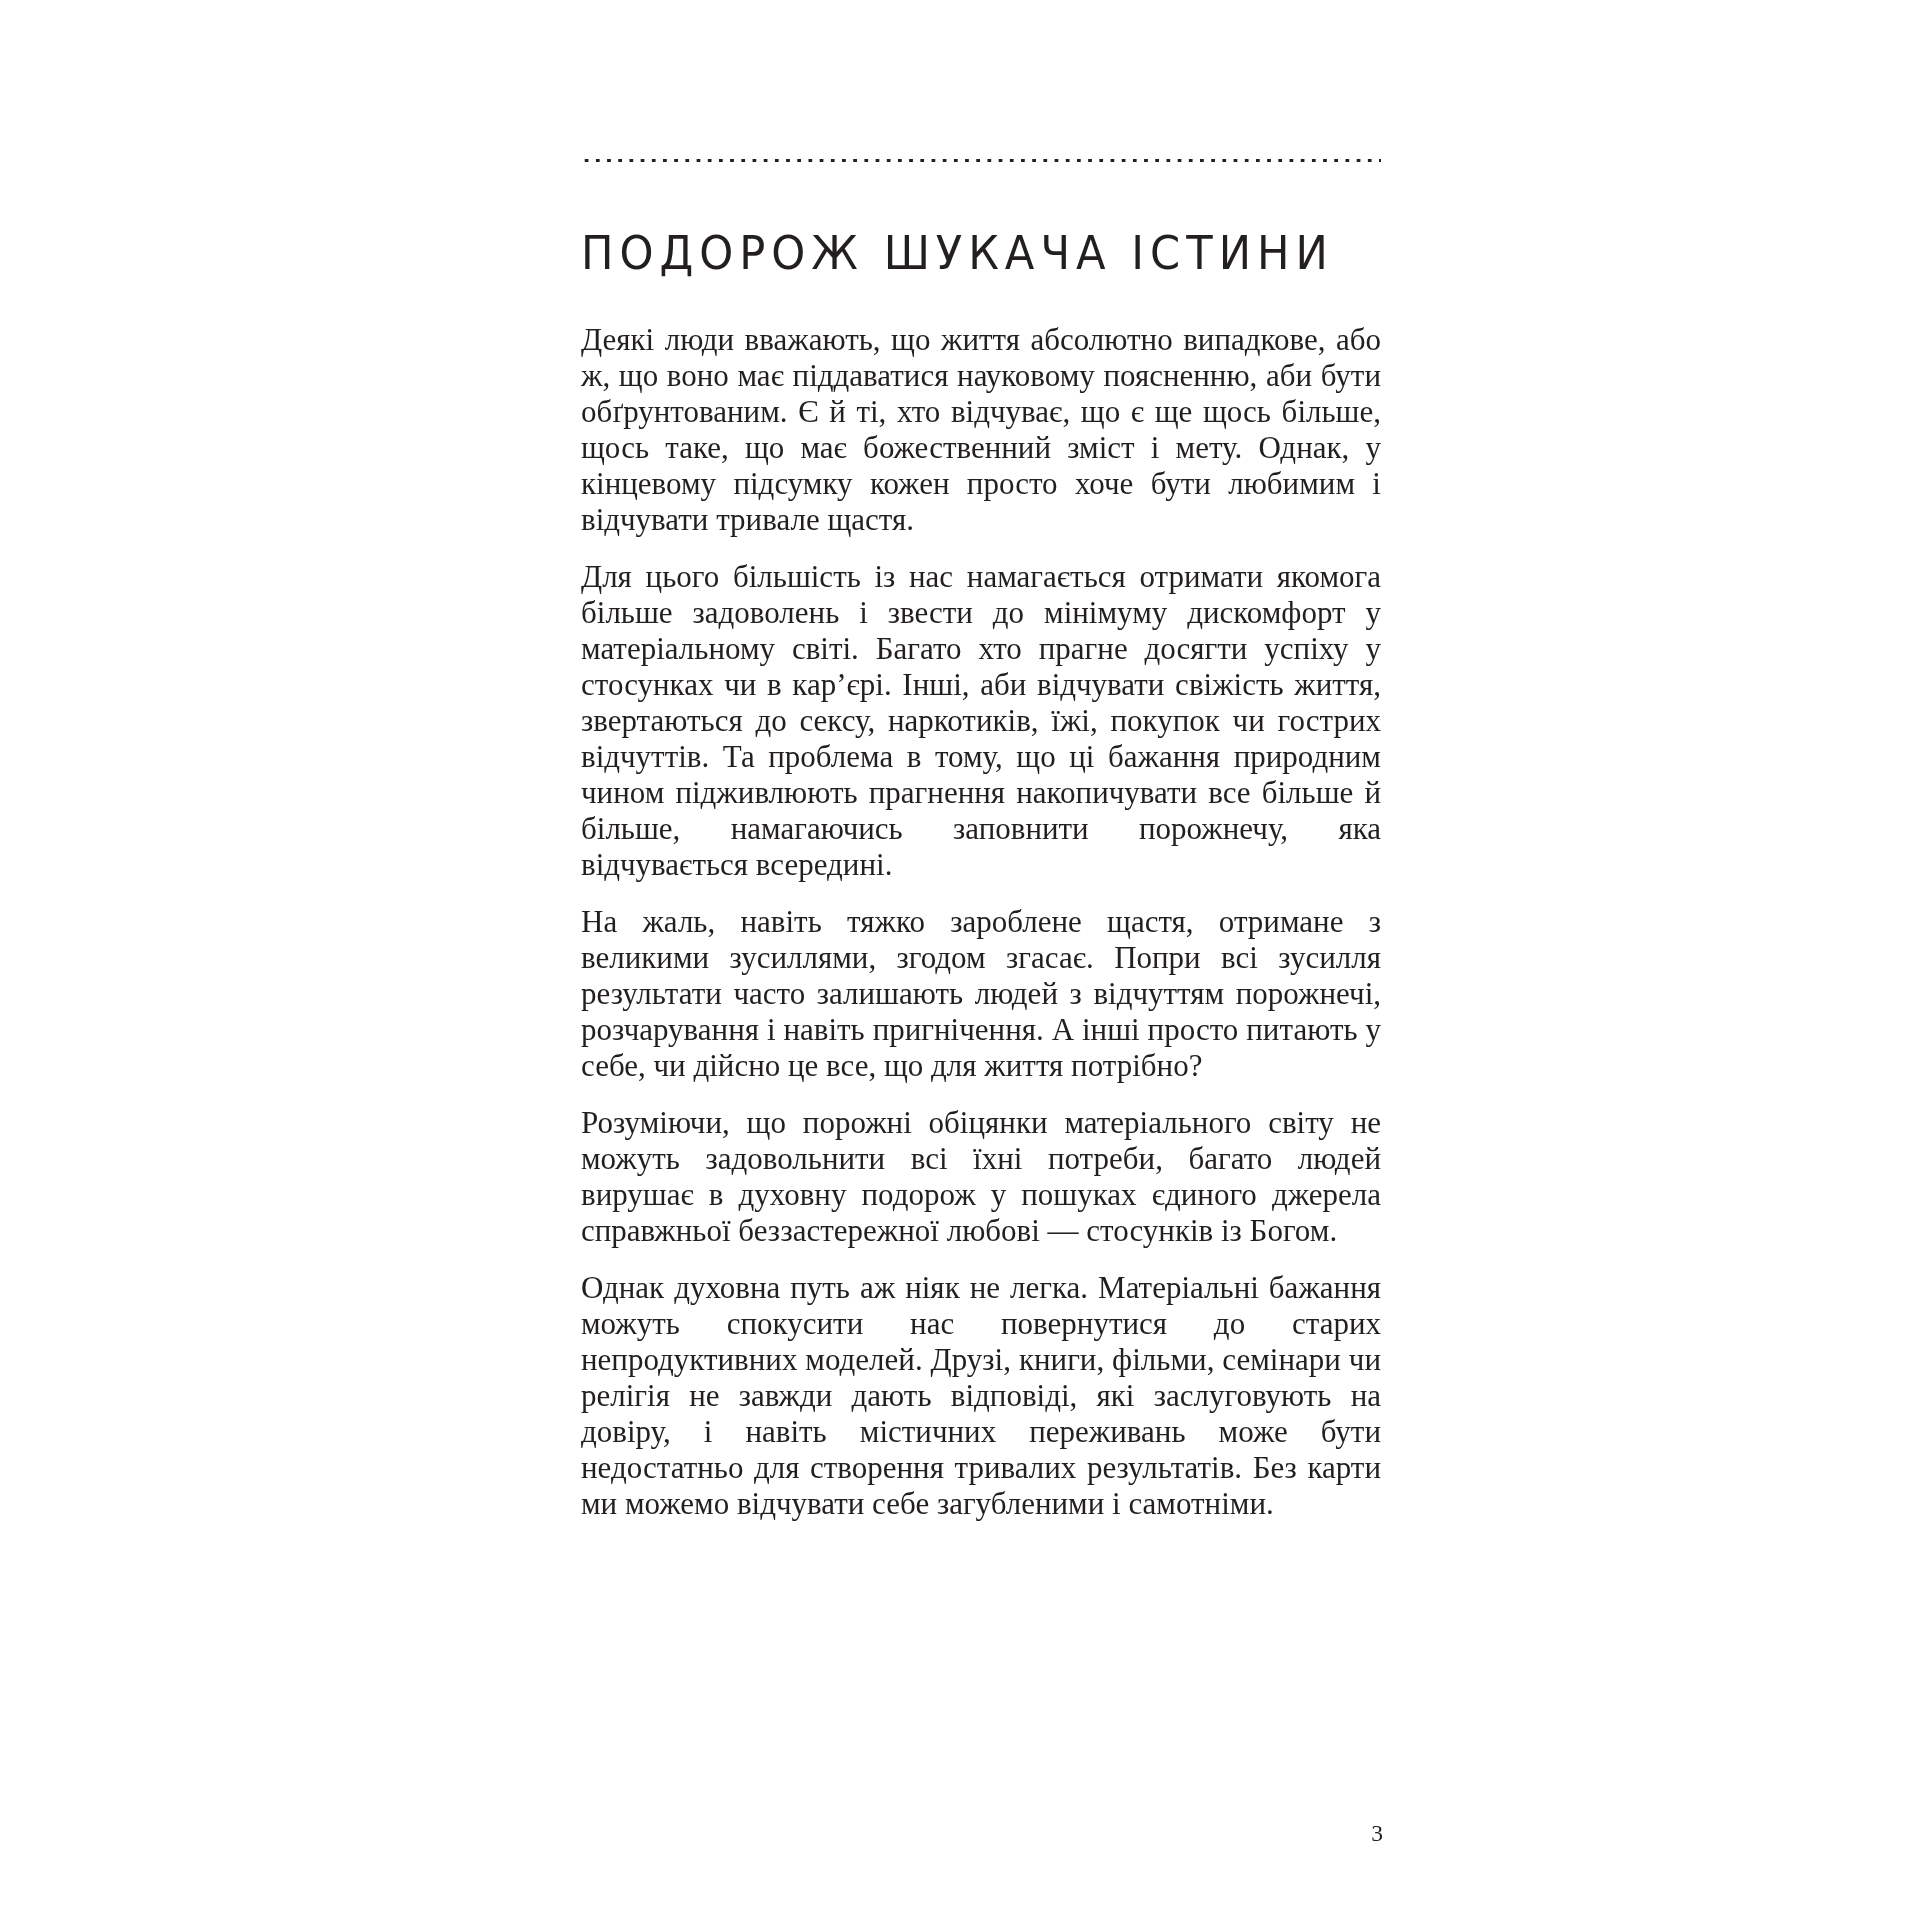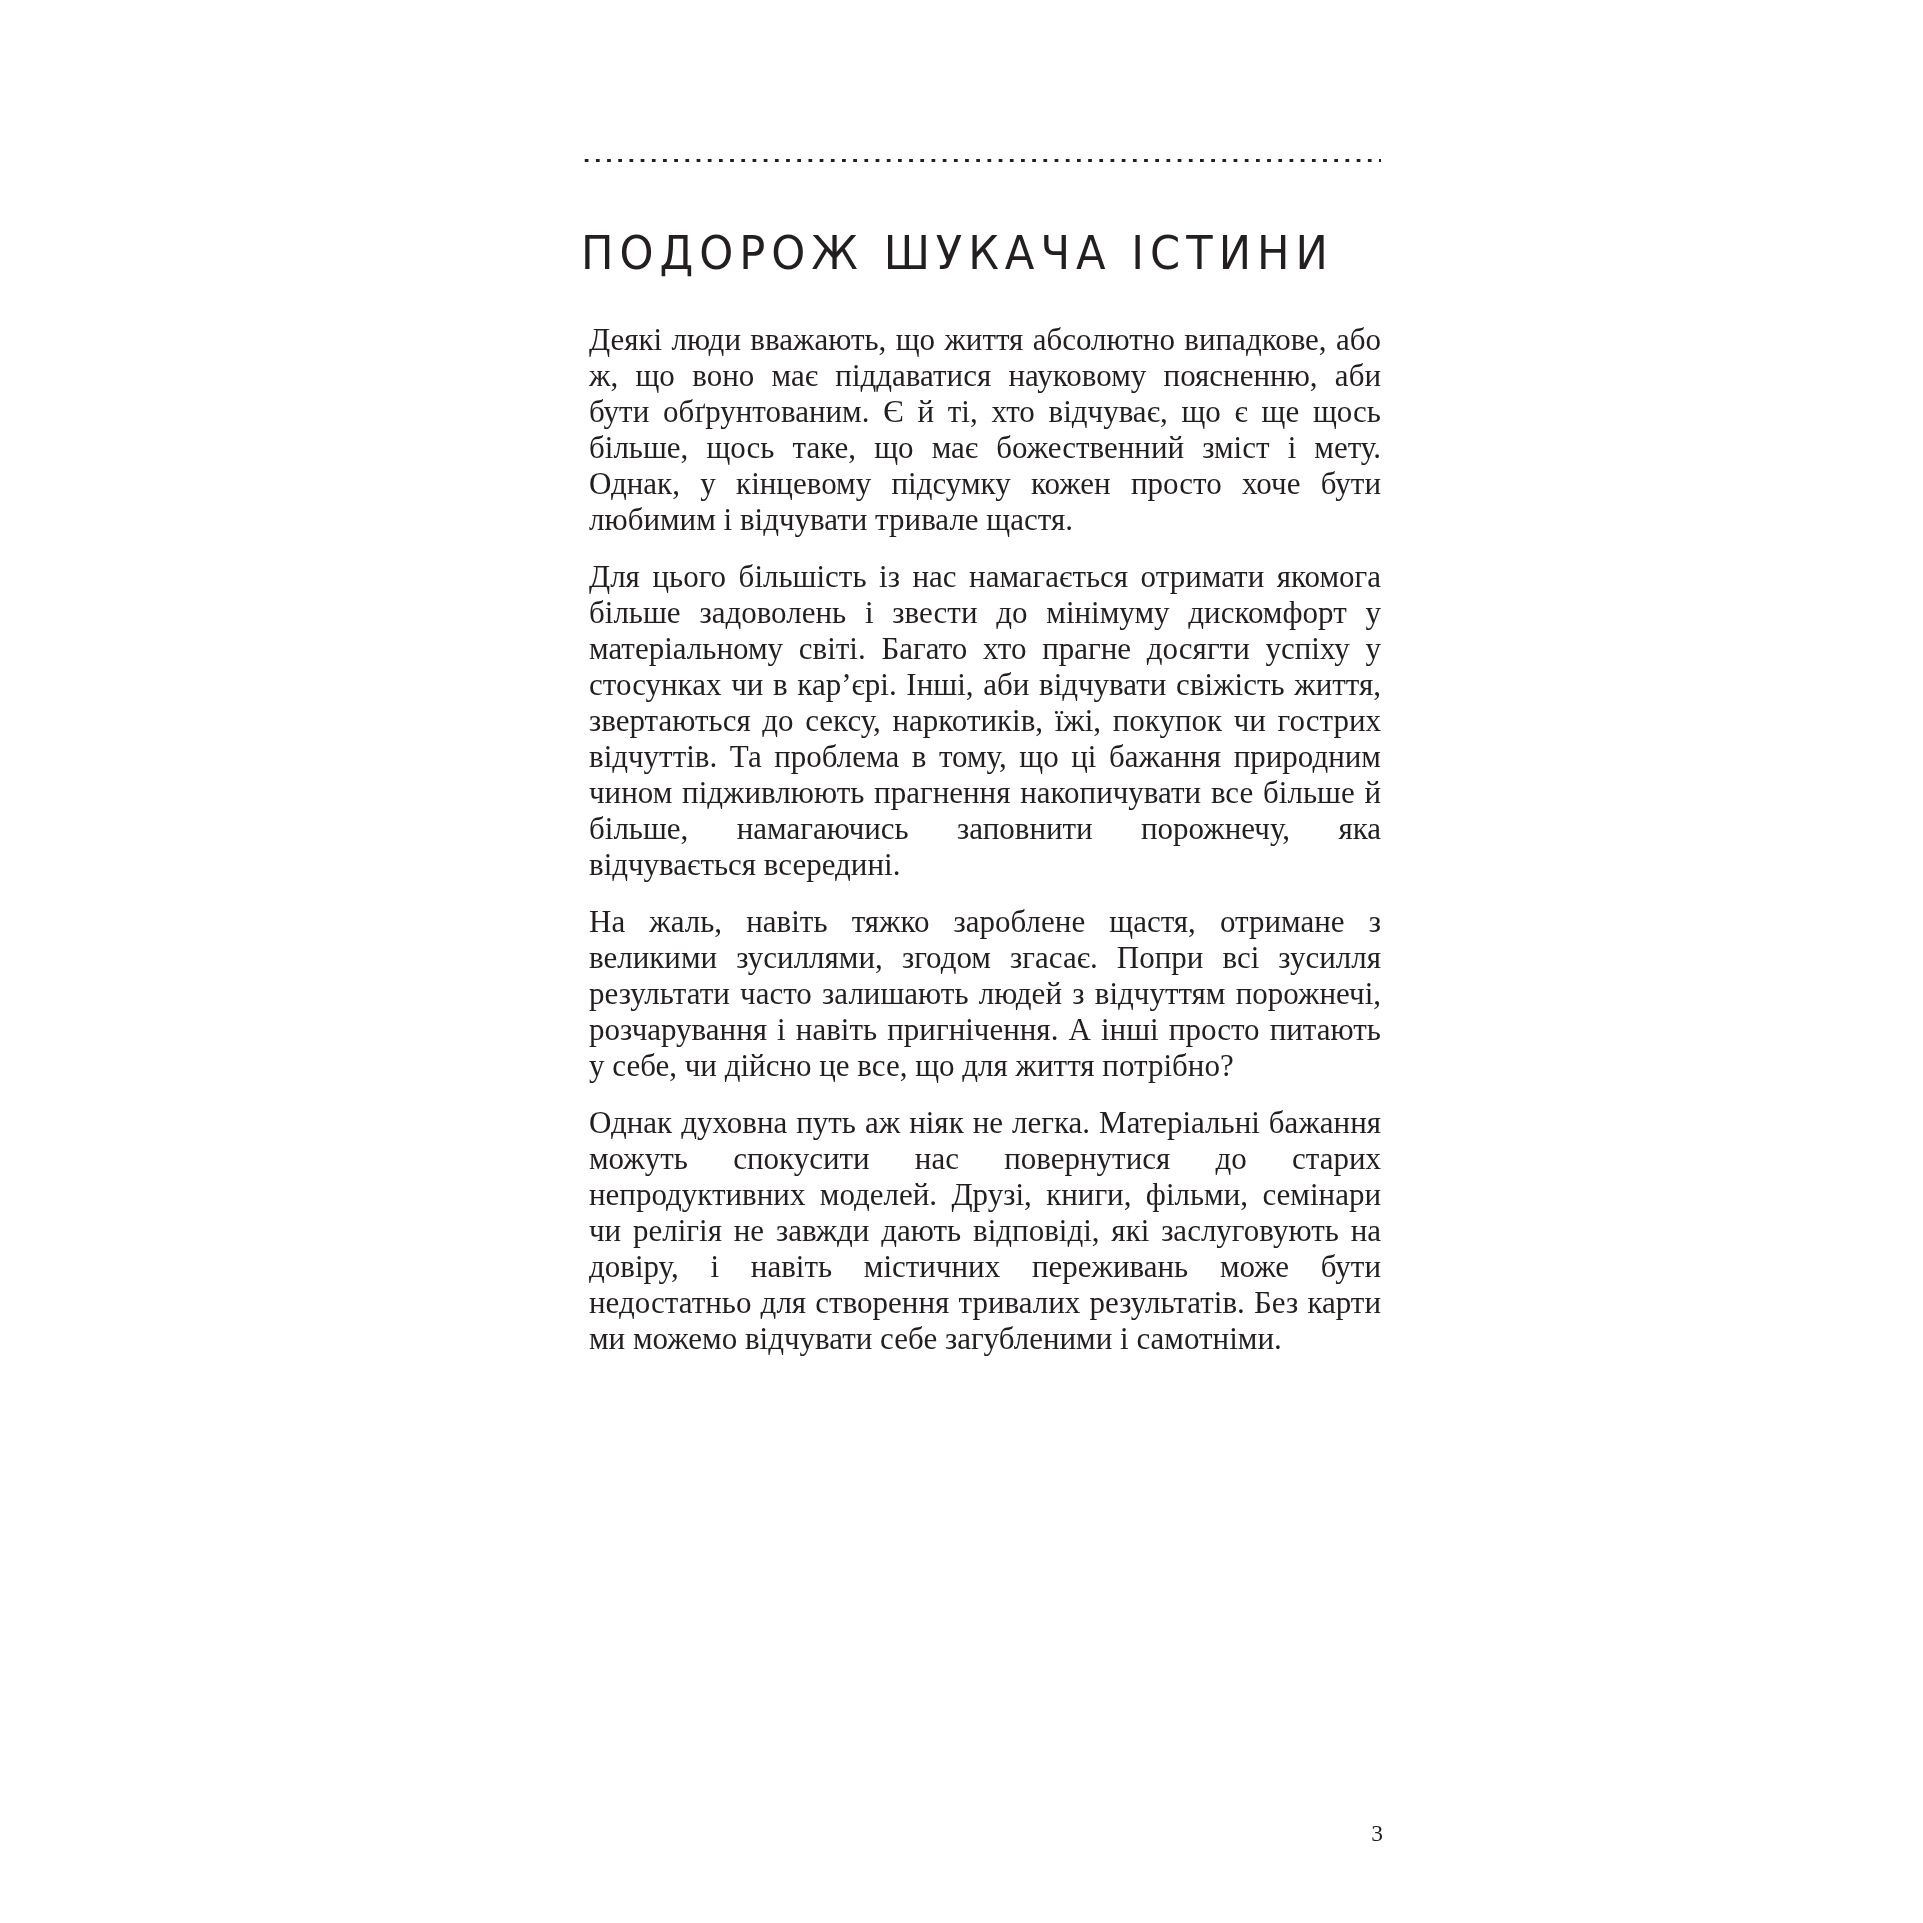--- a/index.html
+++ b/index.html
@@ -51,21 +51,21 @@
     position: absolute;
     left: 0;
     top: 322px;
     width: 800px;
     font-family: "Liberation Serif", serif;
     font-size: 31px;
     line-height: 36px;
     color: #231f20;
   }
   .paragraph {
-    margin: 0 0 21px 8px;
+    margin: 0 0 21px 0;
     text-align: justify;
     text-align-last: left;
     hyphens: none;
   }
   .page-number {
     position: absolute;
     left: 780px;
     top: 1820px;
     width: 22px;
     text-align: right;
@@ -80,18 +80,19 @@
 
 <div class="page">
   <div class="dotted-rule"></div>
 
   <h1 class="chapter-title">ПОДОРОЖ ШУКАЧА ІСТИНИ</h1>
 
   <div class="body-text">
     <p class="paragraph">Деякі люди вважають, що життя абсолютно випадкове, або ж, що воно має піддаватися науковому поясненню, аби бути обґрунтованим. Є й ті, хто відчуває, що є ще щось більше, щось таке, що має божественний зміст і мету. Однак, у кінцевому підсумку кожен просто хоче бути любимим і відчувати тривале щастя.</p>
     <p class="paragraph">Для цього більшість із нас намагається отримати якомога більше задоволень і звести до мінімуму дискомфорт у матеріальному світі. Багато хто прагне досягти успіху у стосунках чи в кар’єрі. Інші, аби відчувати свіжість життя, звертаються до сексу, наркотиків, їжі, покупок чи гострих відчуттів. Та проблема в тому, що ці бажання природним чином підживлюють прагнення накопичувати все більше й більше, намагаючись заповнити порожнечу, яка відчувається всередині.</p>
     <p class="paragraph">На жаль, навіть тяжко зароблене щастя, отримане з великими зусиллями, згодом згасає. Попри всі зусилля результати часто залишають людей з відчуттям порожнечі, розчарування і навіть пригнічення. А інші просто питають у себе, чи дійсно це все, що для життя потрібно?</p>
+    <p class="paragraph">Розуміючи, що порожні обіцянки матеріального світу не можуть задовольнити всі їхні потреби, багато людей вирушає в духовну подорож у пошуках єдиного джерела справжньої беззастережної любові — стосунків із Богом.</p>
     <p class="paragraph">Однак духовна путь аж ніяк не легка. Матеріальні бажання можуть спокусити нас повернутися до старих непродуктивних моделей. Друзі, книги, фільми, семінари чи релігія не завжди дають відповіді, які заслуговують на довіру, і навіть містичних переживань може бути недостатньо для створення тривалих результатів. Без карти ми можемо відчувати себе загубленими і самотніми.</p>
   </div>
 
   <div class="page-number">3</div>
 </div>
 
 
 </body></html>

